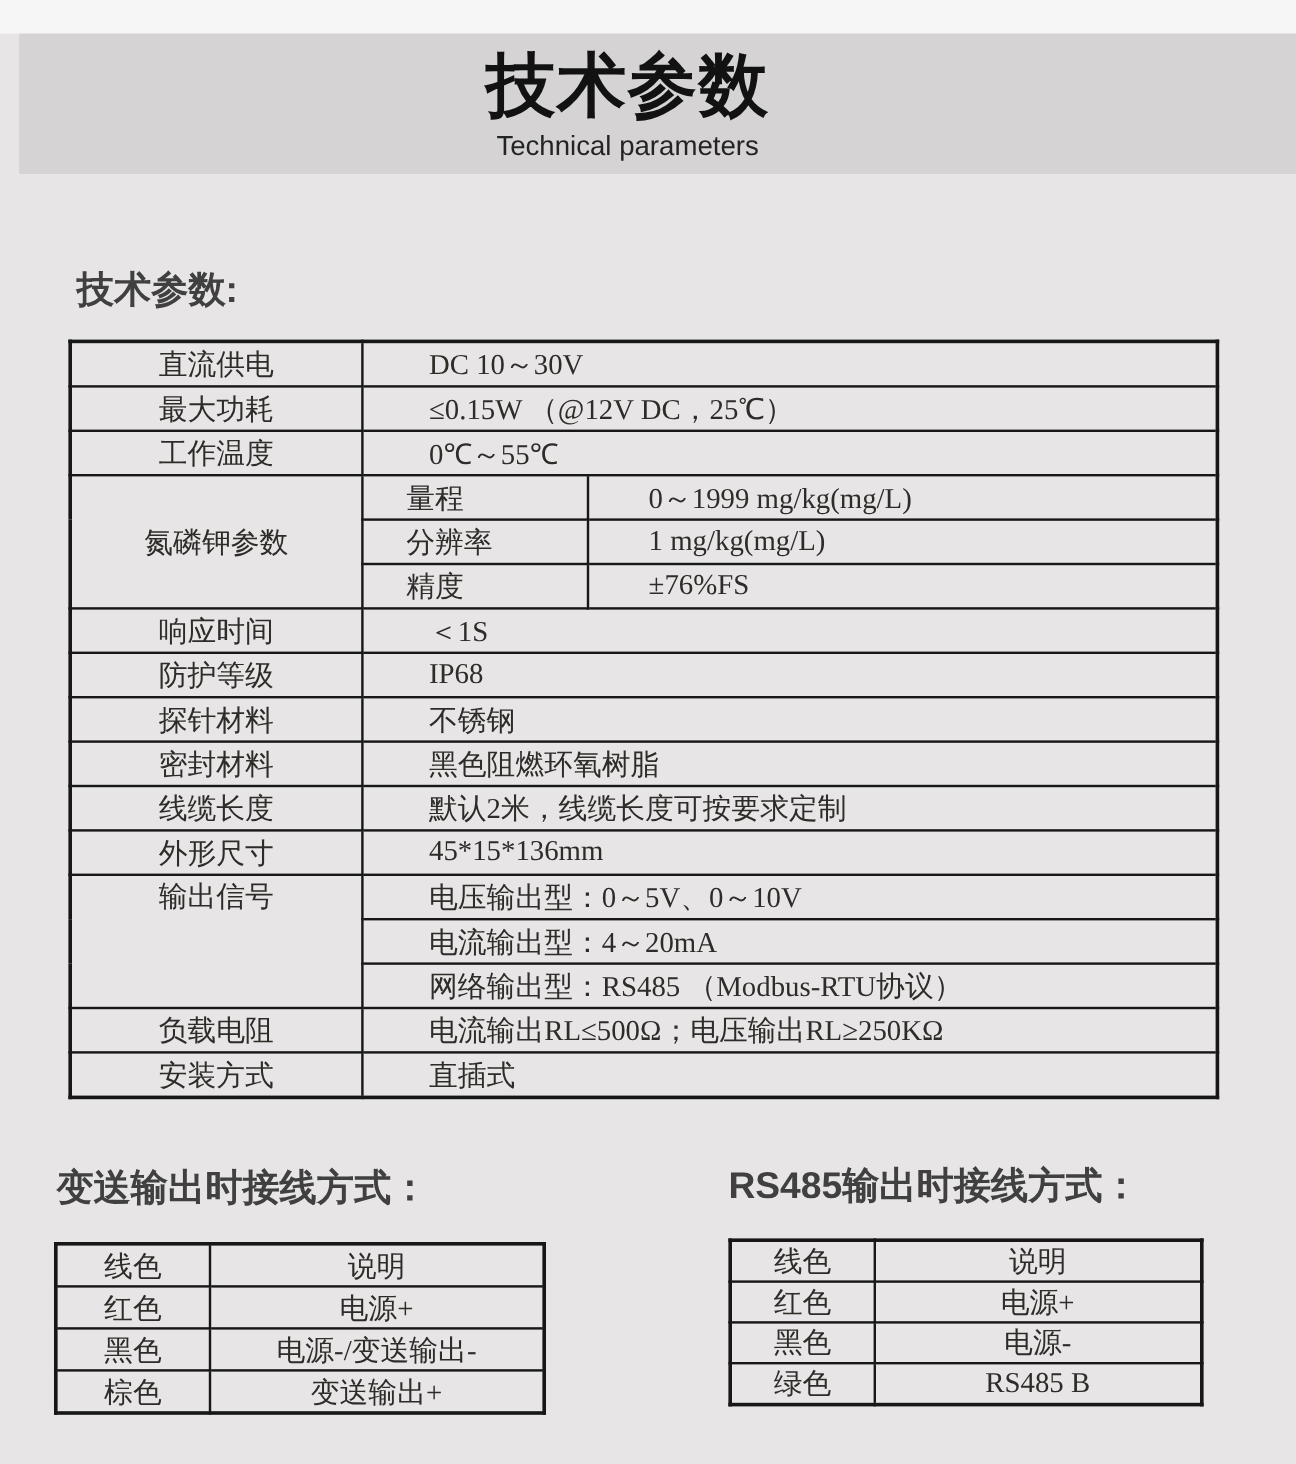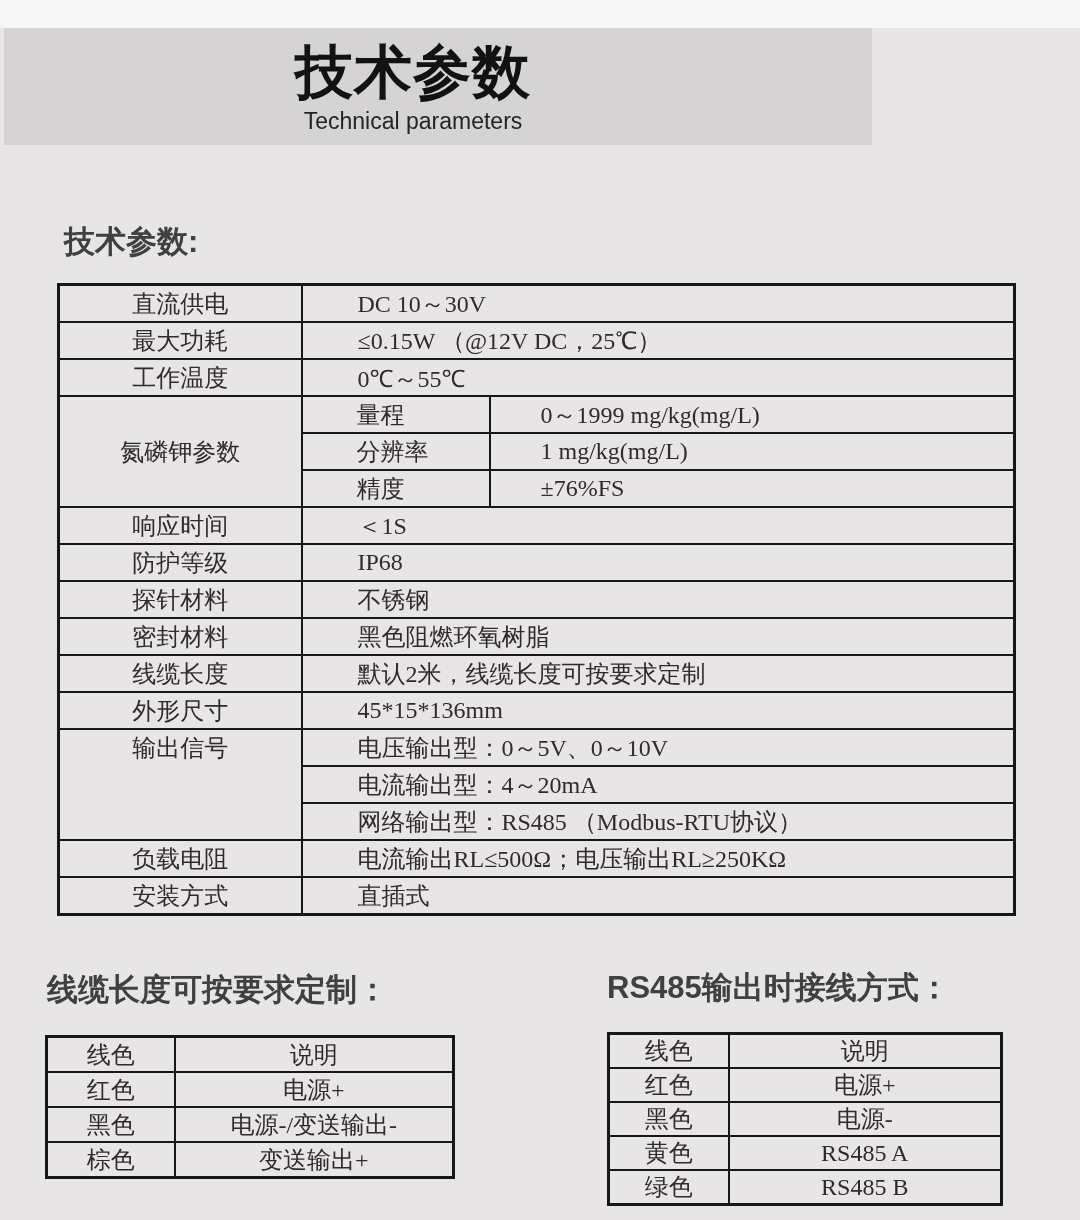--- a/index.html
+++ b/index.html
@@ -13,22 +13,22 @@
     color: #2e2b29;
   }
   .top-strip {
     position: absolute;
     left: 0; top: 0;
     width: 1080px; height: 28px;
     background: #f7f6f7;
   }
   .banner {
     position: absolute;
-    left: 4px; top: 28px;
-    width: 868px; height: 117px;
+    left: 16px; top: 28px;
+    width: 1064px; height: 117px;
     background: #d5d3d4;
     text-align: center;
     box-sizing: border-box;
     padding-right: 50px;
   }
   .banner .title {
     margin: 0;
     padding-top: 15px;
     font-family: "Liberation Sans", sans-serif;
     font-weight: bold;
@@ -68,21 +68,21 @@
     padding: 0;
     font-size: 24px;
     color: #2e2b29;
     overflow: hidden;
     white-space: nowrap;
   }
   #spec-table { left: 57px; top: 283px; width: 956px; }
   #spec-table td { height: 35px; }
   #spec-table td.lbl { text-align: center; }
   #spec-table td.lbl-top { text-align: center; vertical-align: top; line-height: 37px; }
-  #spec-table td.sub { text-align: left; padding-left: 54px; }
+  #spec-table td.sub { text-align: left; padding-left: 36px; }
   #spec-table td.val { text-align: left; padding-left: 55px; }
   #spec-table td.val3 { text-align: left; padding-left: 50px; }
 
   .wiring td { text-align: center; font-size: 27px; }
   #analog-table { left: 45px; top: 1035px; width: 407px; }
   #analog-table td { height: 33px; }
   #rs485-table { left: 607px; top: 1032px; width: 393px; }
   #rs485-table td { height: 31px; }
 </style>
 </head>
@@ -168,21 +168,21 @@
         <td class="lbl">负载电阻</td>
         <td class="val" colspan="2">电流输出RL≤500Ω；电压输出RL≥250KΩ</td>
       </tr>
       <tr>
         <td class="lbl">安装方式</td>
         <td class="val" colspan="2">直插式</td>
       </tr>
     </tbody>
   </table>
 
-  <h2 class="section-heading" id="analog-heading">线缆长度可按要求定制：</h2>
+  <h2 class="section-heading" id="analog-heading">变送输出时接线方式：</h2>
 
   <table class="grid wiring" id="analog-table">
     <colgroup>
       <col style="width:128px">
       <col style="width:279px">
     </colgroup>
     <tbody>
       <tr>
         <td>线色</td>
         <td>说明</td>
@@ -216,22 +216,18 @@
       </tr>
       <tr>
         <td>红色</td>
         <td>电源+</td>
       </tr>
       <tr>
         <td>黑色</td>
         <td>电源-</td>
       </tr>
       <tr>
-        <td>黄色</td>
-        <td>RS485 A</td>
-      </tr>
-      <tr>
         <td>绿色</td>
         <td>RS485 B</td>
       </tr>
     </tbody>
   </table>
 </div>
 
 </body></html>

